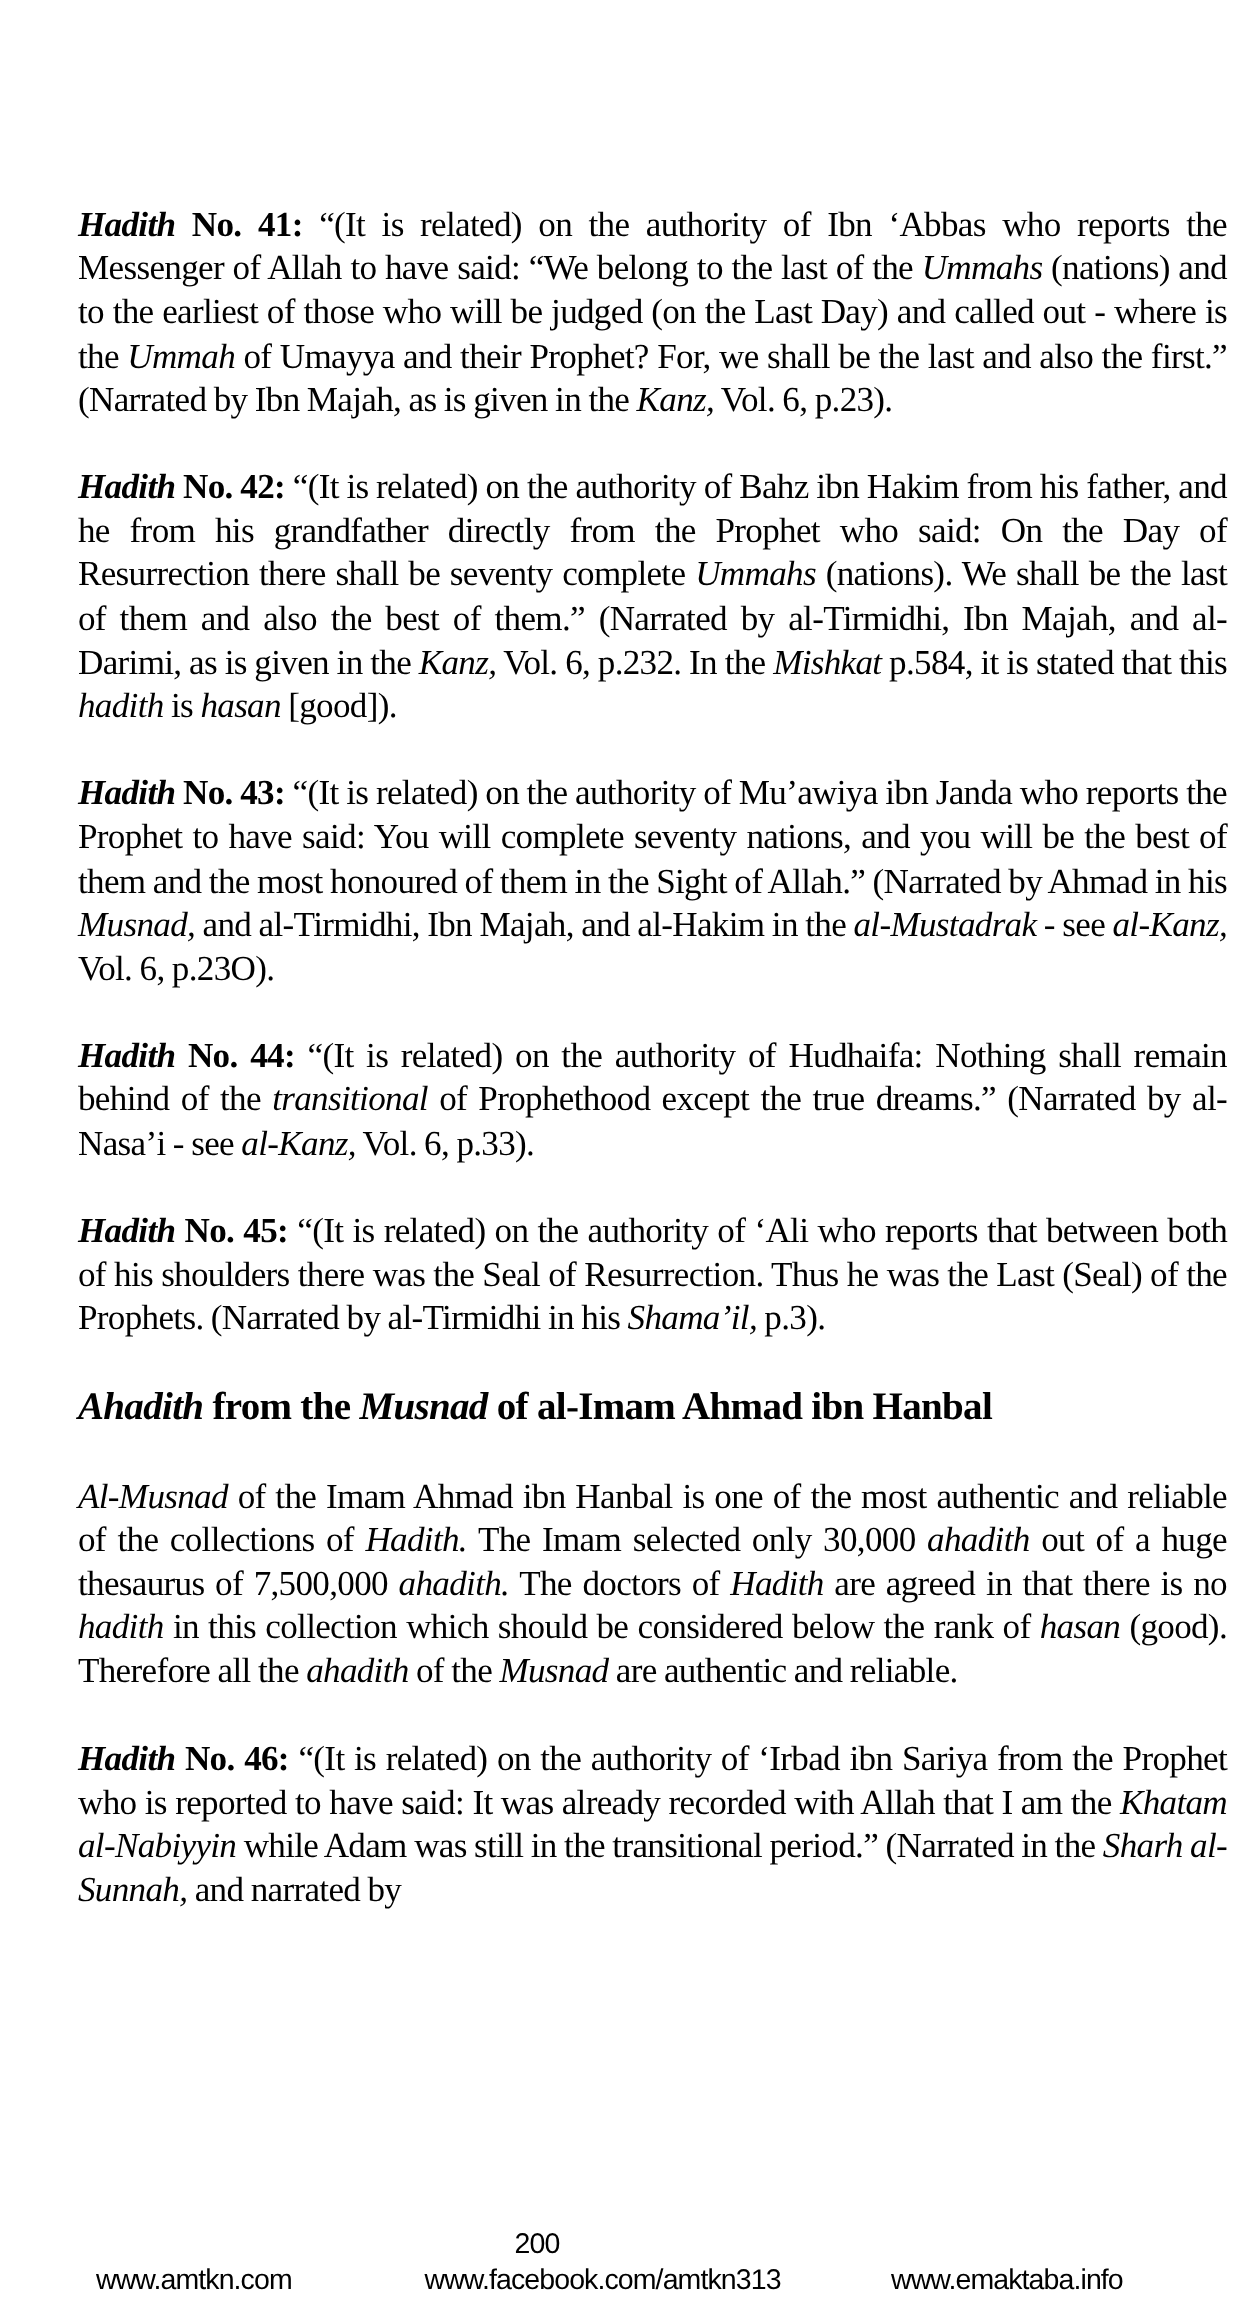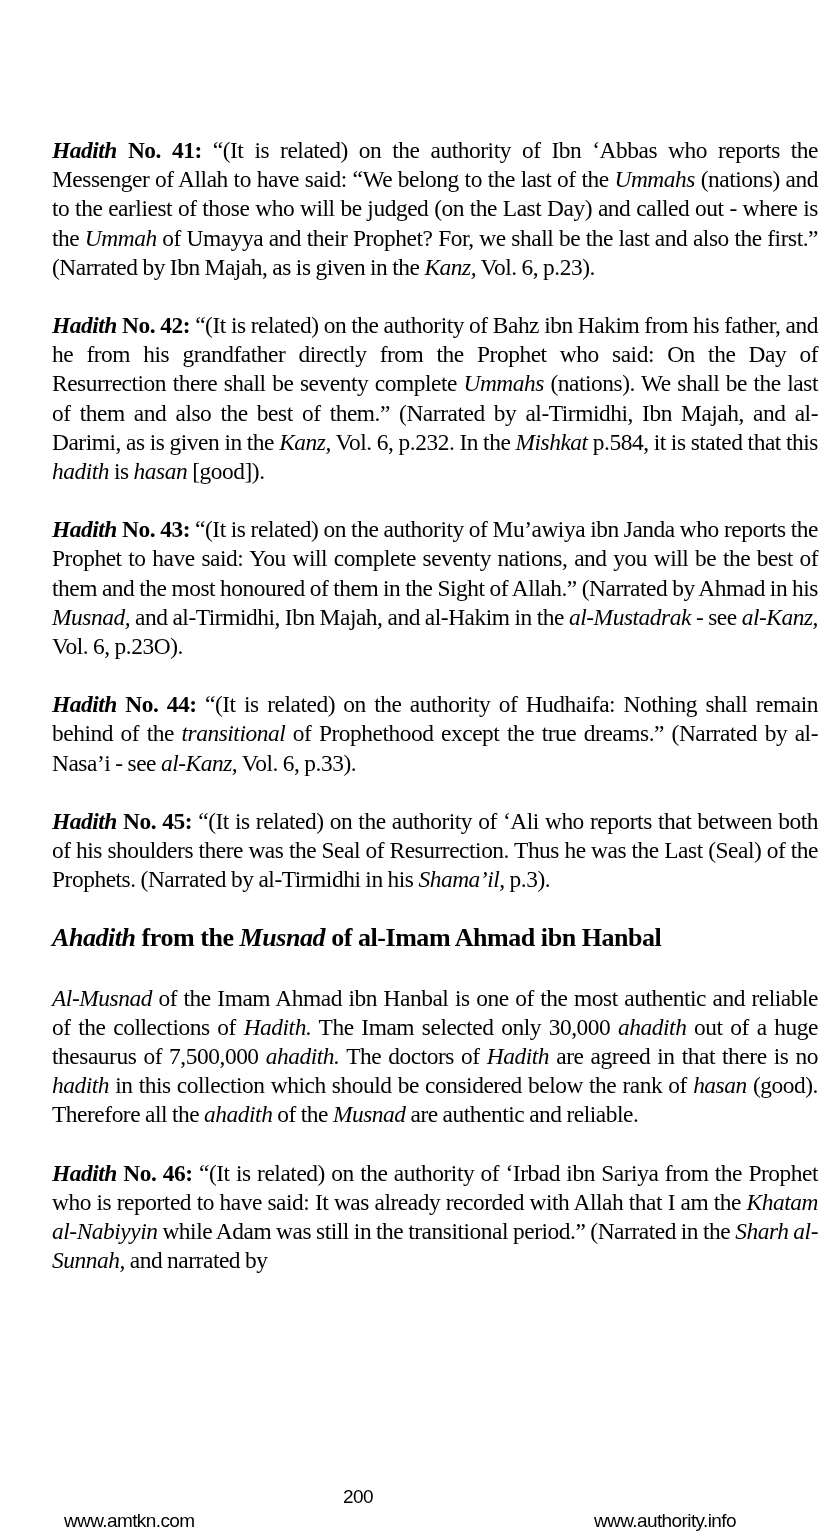--- a/index.html
+++ b/index.html
@@ -46,15 +46,16 @@
   <p class="para"><span class="bi">Hadith</span><span class="num"> No. 45:</span><span> “(It is related) on the authority of ‘Ali who reports that between both of his shoulders there was the Seal of Resurrection. Thus he was the Last (Seal) of the Prophets. (Narrated by al-Tirmidhi in his </span><i>Shama’il,</i><span> p.3).</span></p>
   <p class="heading"><i>Ahadith</i><span> from the </span><i>Musnad</i><span> of al-Imam Ahmad ibn Hanbal</span></p>
   <p class="para"><i>Al-Musnad</i><span> of the Imam Ahmad ibn Hanbal is one of the most authentic and reliable of the collections of </span><i>Hadith.</i><span> The Imam selected only 30,000 </span><i>ahadith</i><span> out of a huge thesaurus of 7,500,000 </span><i>ahadith.</i><span> The doctors of </span><i>Hadith</i><span> are agreed in that there is no </span><i>hadith</i><span> in this collection which should be considered below the rank of </span><i>hasan</i><span> (good). Therefore all the </span><i>ahadith</i><span> of the </span><i>Musnad</i><span> are authentic and reliable.</span></p>
   <p class="para"><span class="bi">Hadith</span><span class="num"> No. 46:</span><span> “(It is related) on the authority of ‘Irbad ibn Sariya from the Prophet who is reported to have said: It was already recorded with Allah that I am the </span><i>Khatam al-Nabiyyin</i><span> while Adam was still in the transitional period.” (Narrated in the </span><i>Sharh al-Sunnah,</i><span> and narrated by</span></p>
 </div>
 
 <div class="footer">
   <div class="pagenum">200</div>
   <div class="links">
     <span class="l1">www.amtkn.com</span>
-    <span class="l3">www.authority.info</span>
+    <span class="l2">www.facebook.com/amtkn313</span>
+    <span class="l3">www.emaktaba.info</span>
   </div>
 </div>
 
 </body></html>

